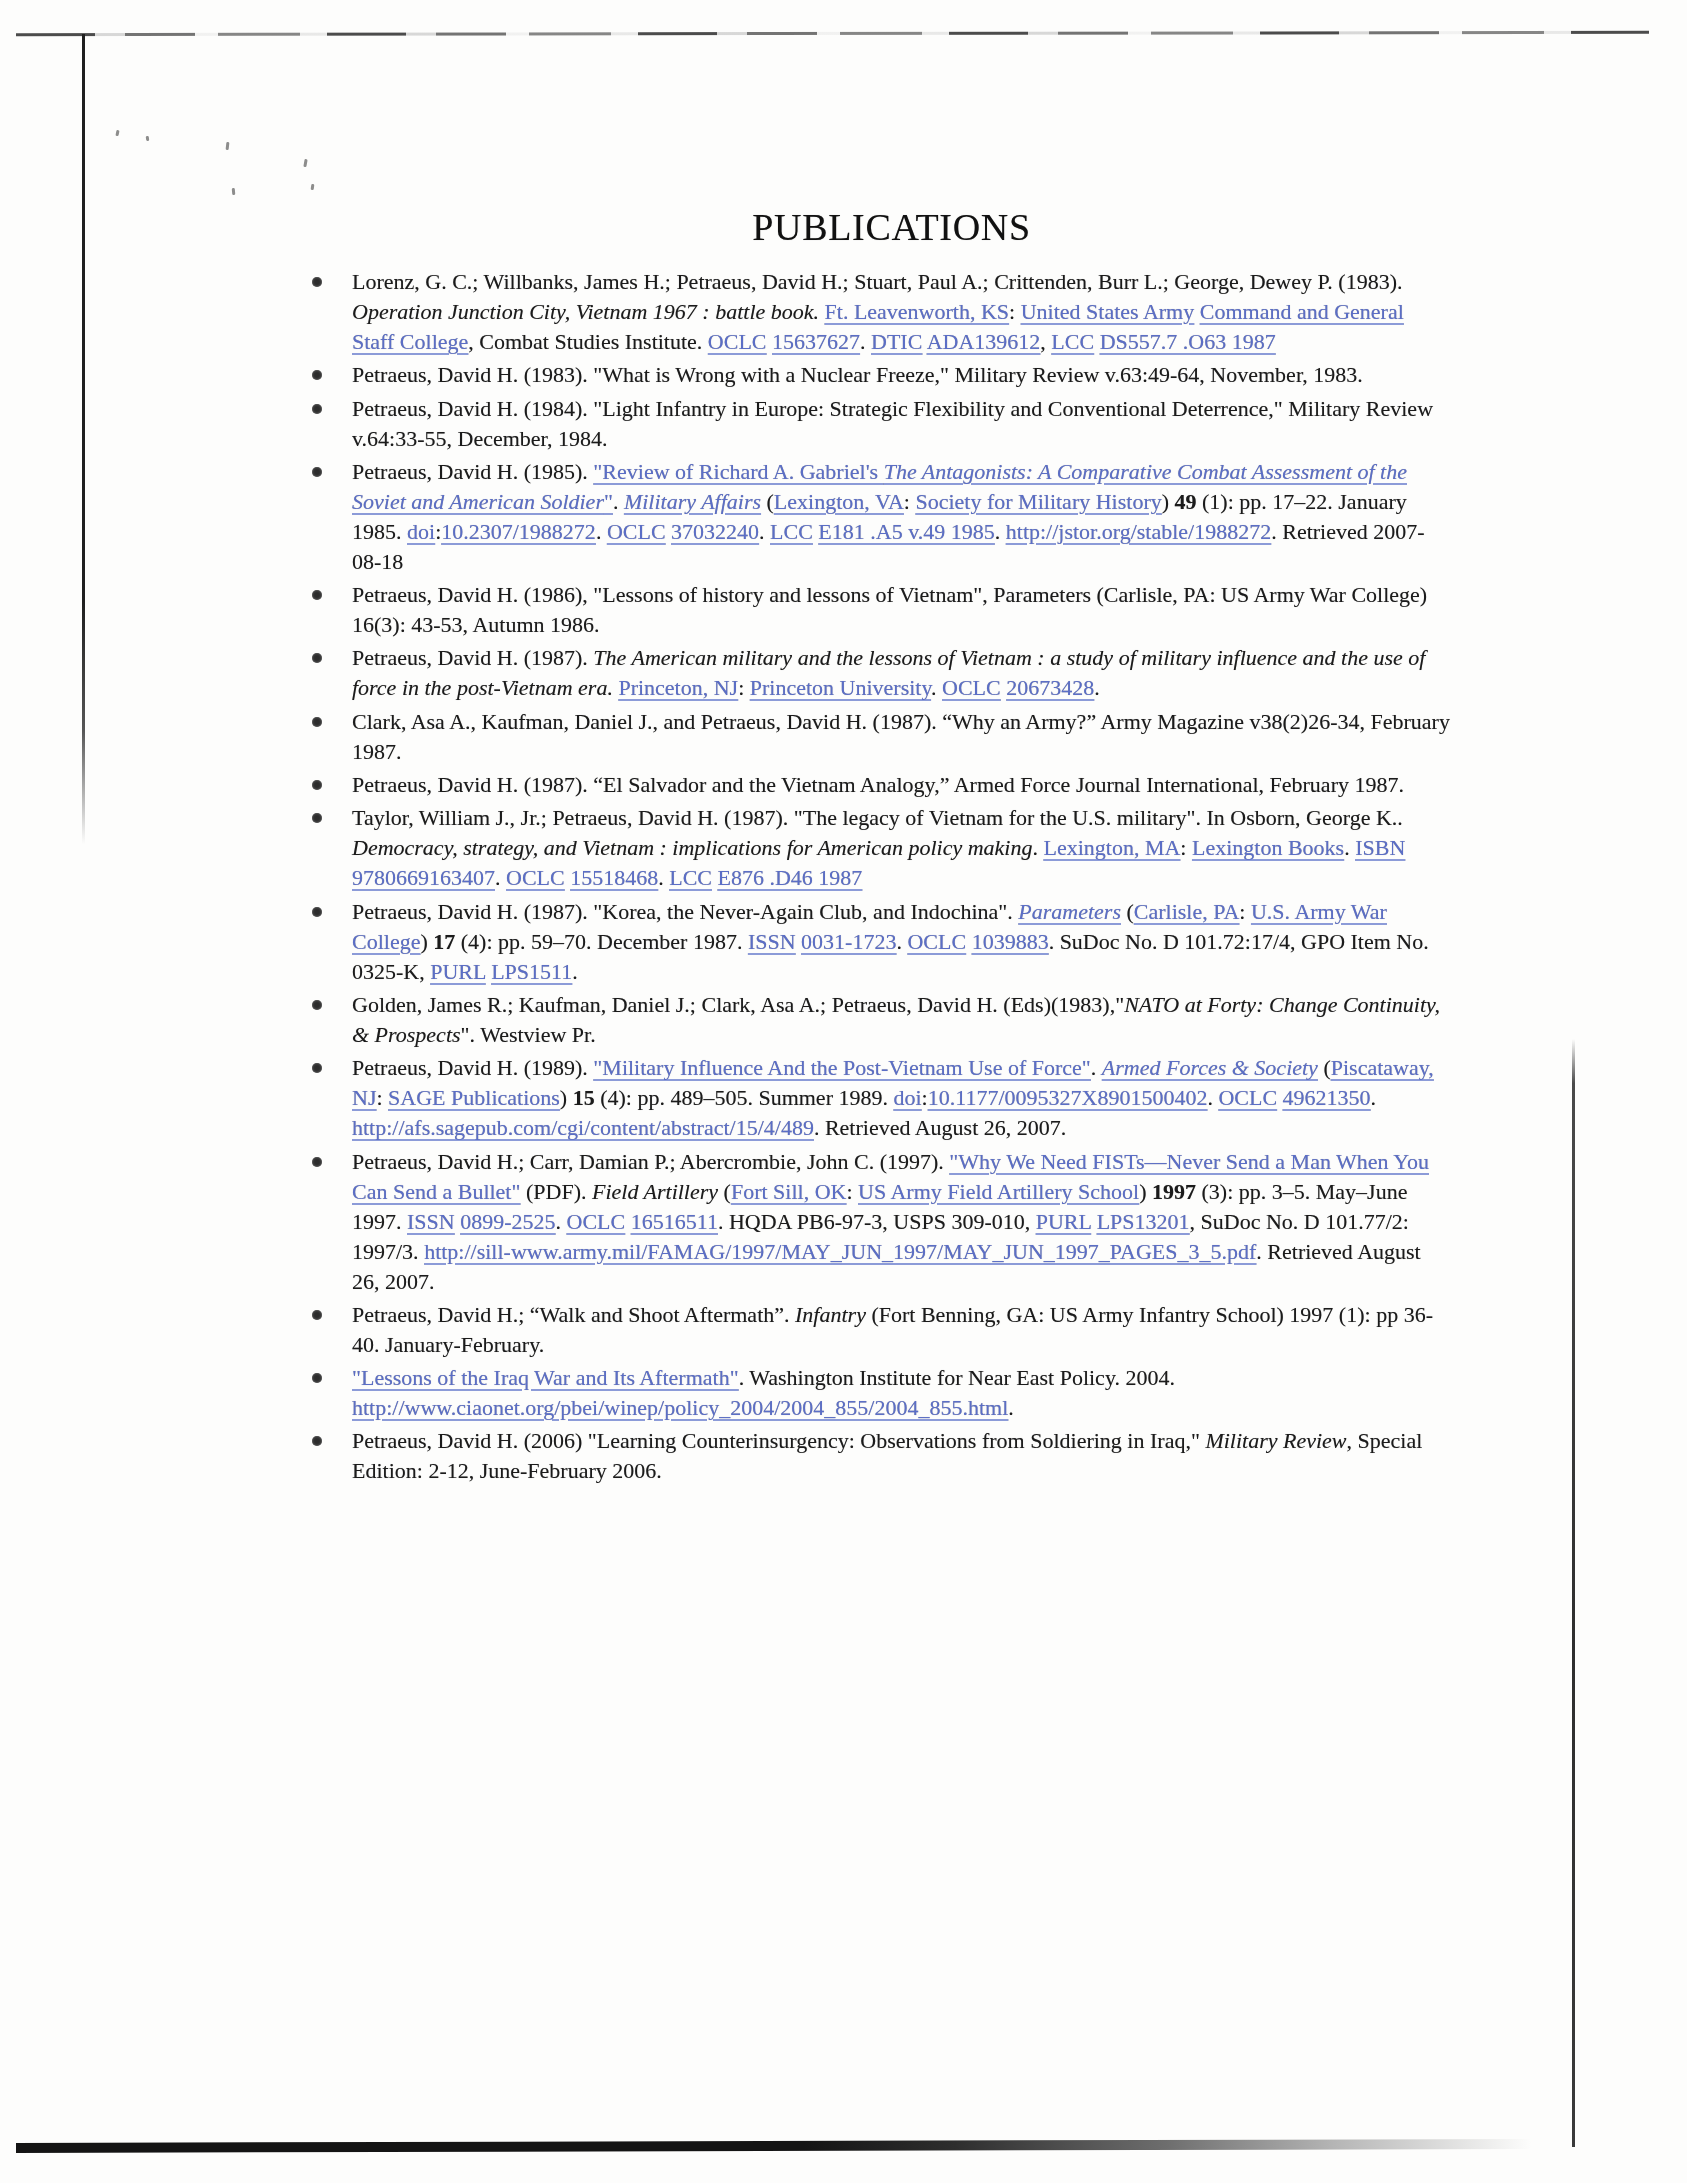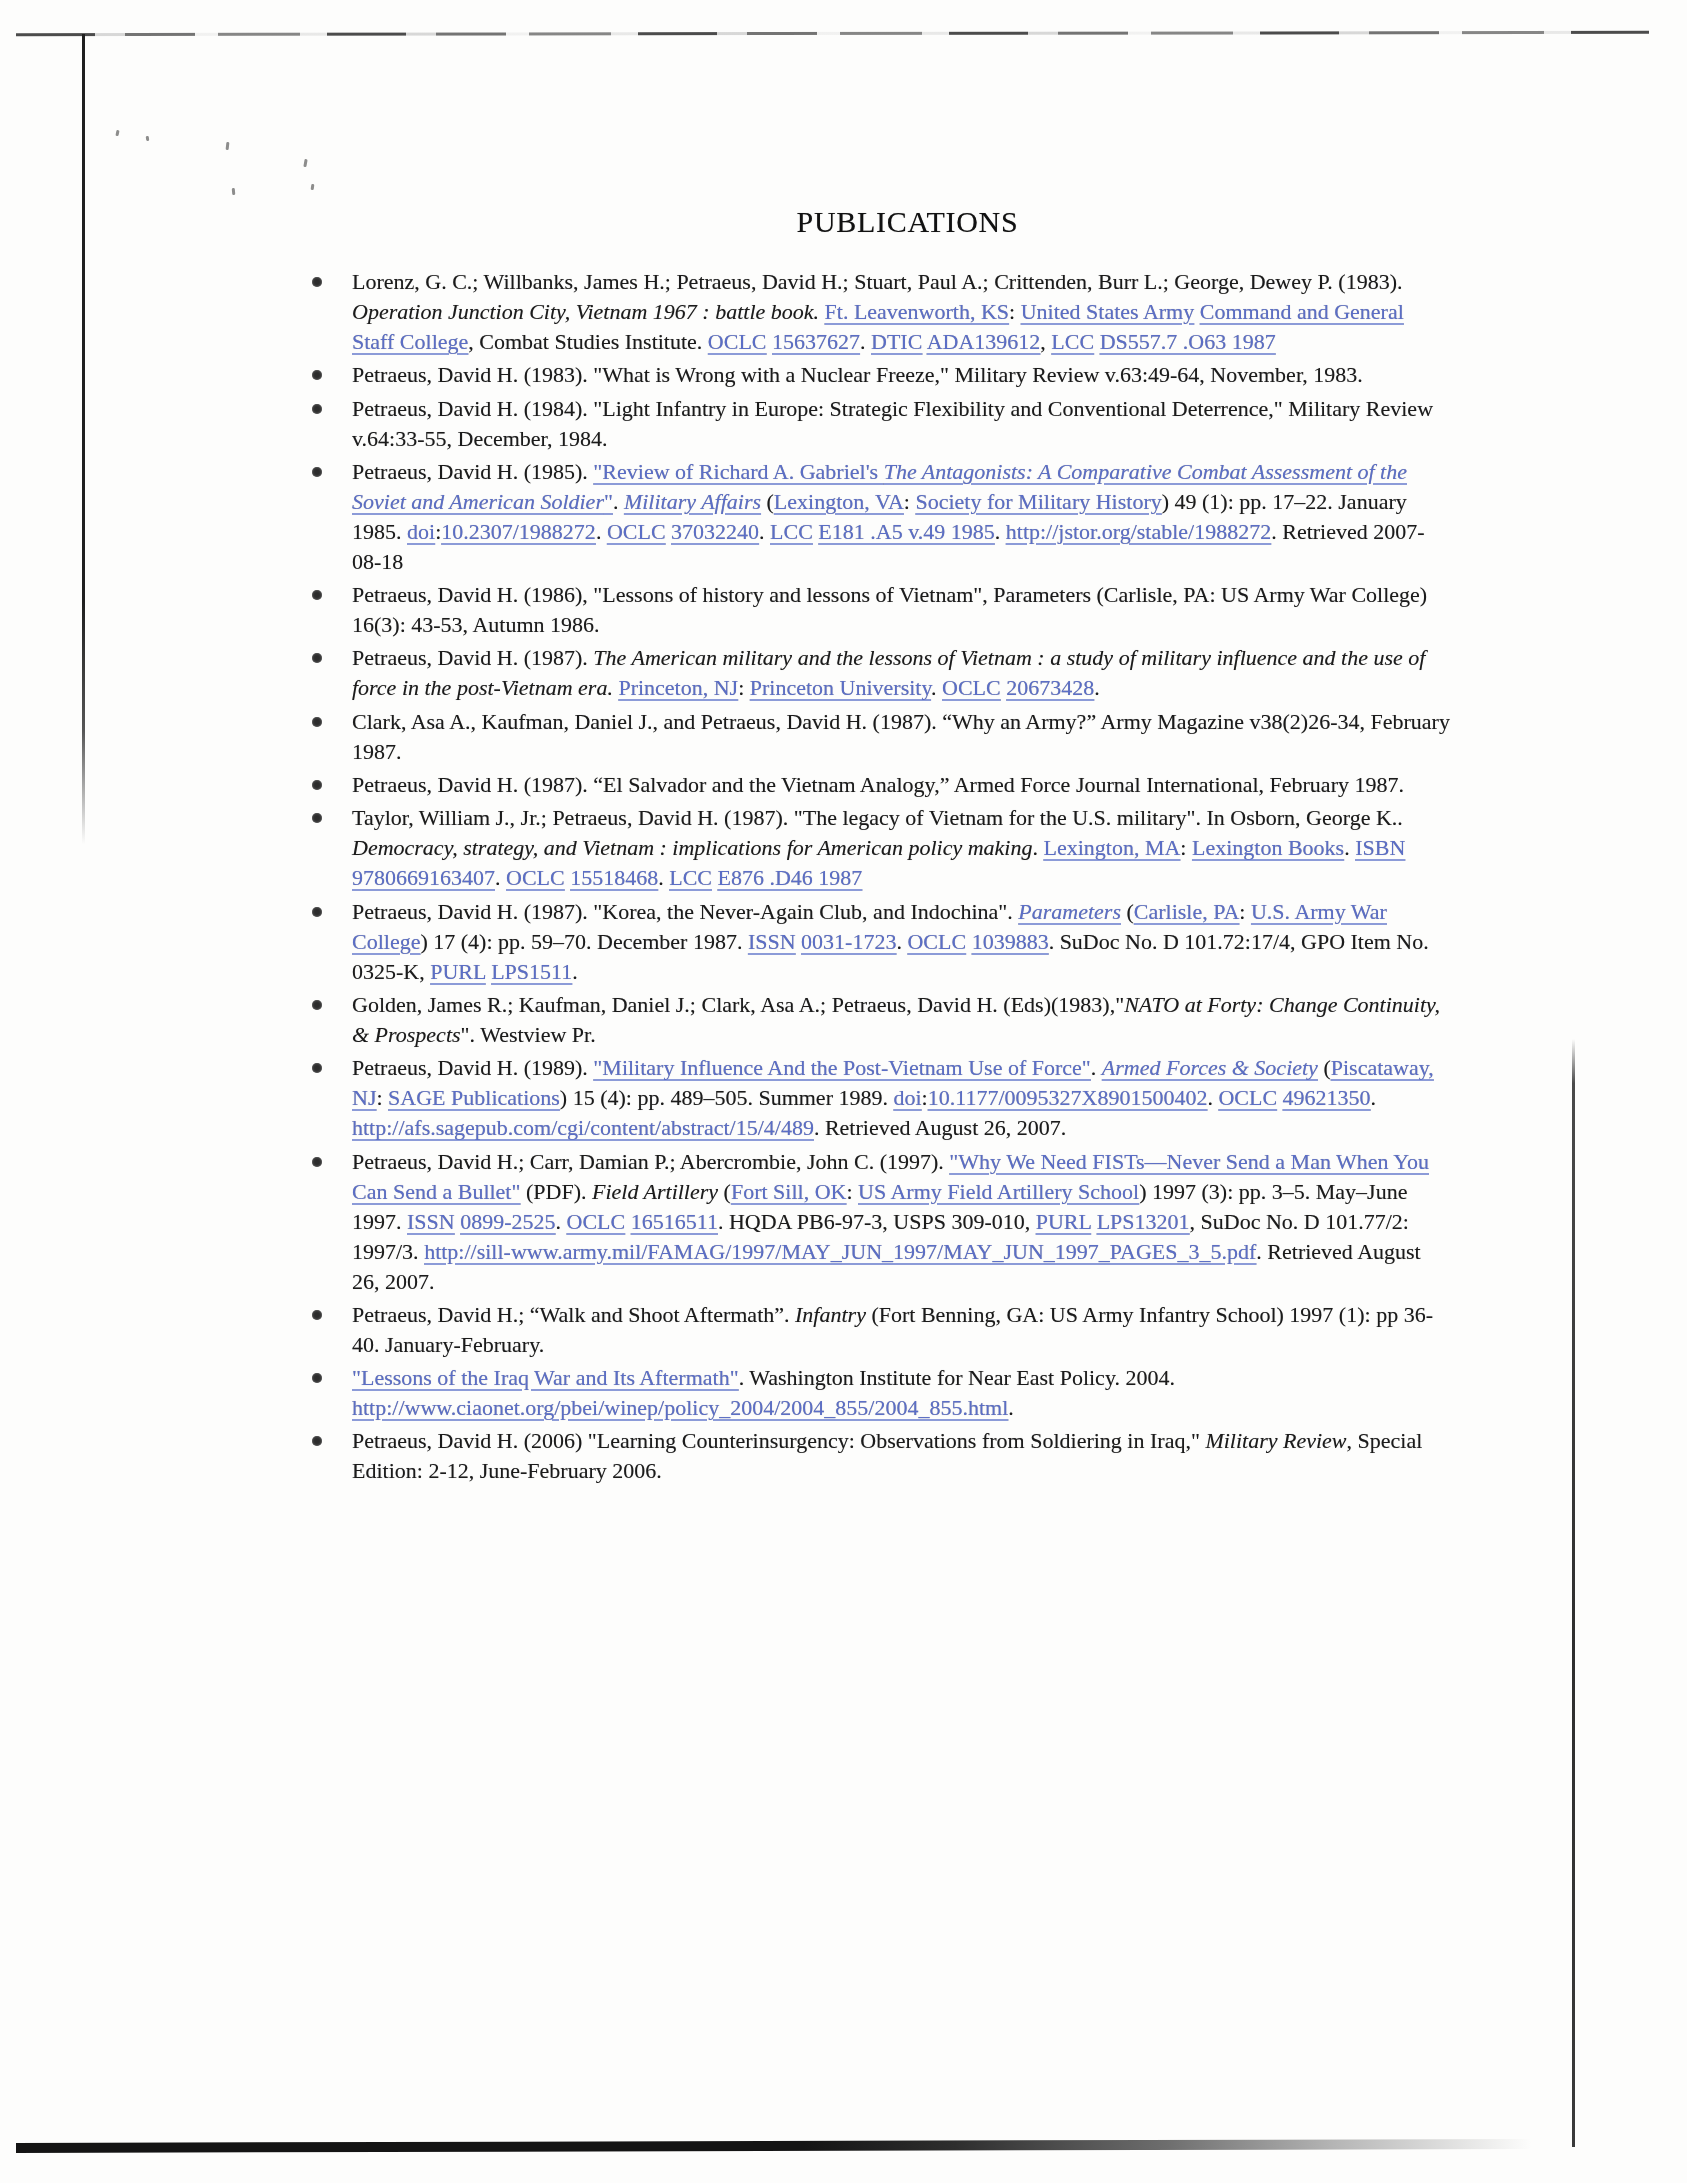--- a/index.html
+++ b/index.html
@@ -3,39 +3,39 @@
 <meta charset="utf-8">
 <style>
   html,body { margin:0; padding:0; background:#e8e8e8; }
   .page {
     position:relative; width:1687px; height:2183px;
     background:#fdfdfc;
     font-family:"Liberation Serif", serif;
     color:#1b1b1b; overflow:hidden;
   }
   .title {
-    position:absolute; top:205px; left:352px; width:1111px;
-    text-align:center; font-size:30px; letter-spacing:0.7px;
+    position:absolute; top:205px; left:336px; width:1111px;
+    text-align:center; font-size:38px; letter-spacing:0.7px;
     color:#111; text-shadow:0 0 0.7px rgba(20,20,20,.45);
   }
   ul.refs {
     position:absolute; top:267px; left:352px; width:1098px;
     margin:0; padding:0; list-style:none;
     font-size:22px; line-height:30px;
     text-shadow:0 0 0.7px rgba(20,20,20,.4);
   }
   ul.refs li { position:relative; margin:0 0 3.3px 0; overflow-wrap:break-word; }
   ul.refs li::before {
     content:""; position:absolute; left:-40px; top:10px;
     width:10px; height:10px; border-radius:50%;
     background:#2c2c2c; box-shadow:inset 0 0 2.6px #7a7a7a;
   }
   .seg { color:#1b1b1b; }
   .seg.i { font-style:italic; }
-  .seg.b { font-weight:normal; }
+  .seg.b { font-weight:bold; }
   .seg.l {
     color:#5b6ec6;
     text-decoration:underline;
     text-decoration-color:#8c9bd8;
     text-decoration-thickness:1.7px;
     text-underline-offset:4px;
   }
   
   .edge-top {
     position:absolute; top:32px; left:16px; width:1633px; height:2.6px;

